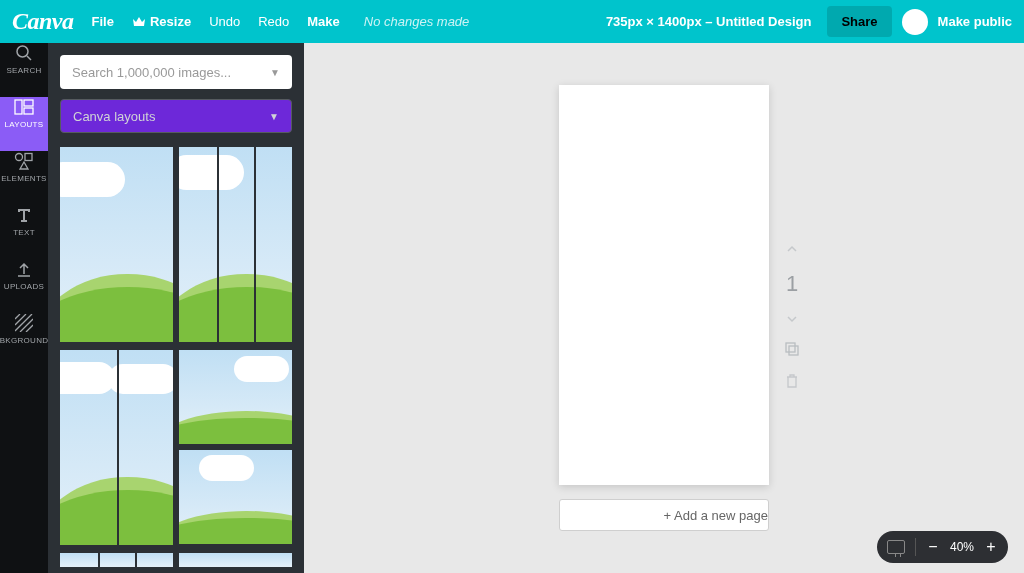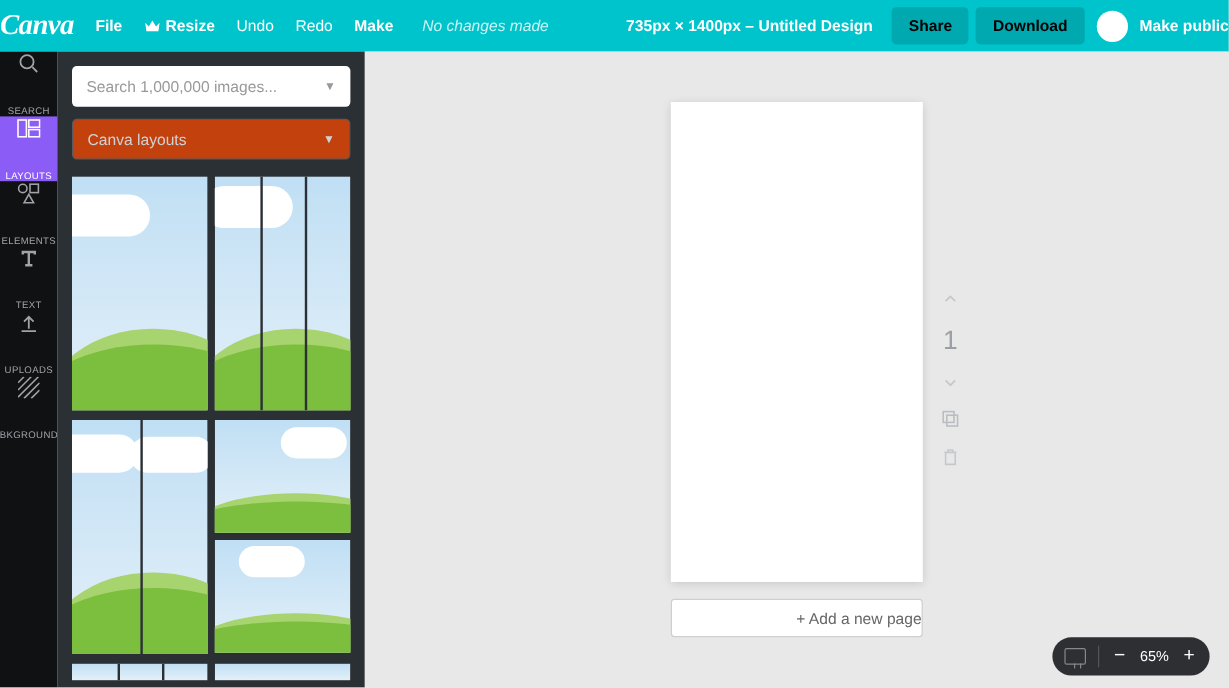--- a/index.html
+++ b/index.html
@@ -1,39 +1,39 @@
 <!DOCTYPE html>
 <html><head>
 <meta charset="utf-8">
 <style>
 * { margin: 0; padding: 0; box-sizing: border-box; font-family: -apple-system, BlinkMacSystemFont, "Segoe UI", Helvetica, Arial, sans-serif; }
 body { width: 1024px; height: 573px; overflow: hidden; background: #e8e8e8; }
 
-.topbar { height: 43px; background: #00c4cc; display: flex; align-items: center; padding: 0 0; color: white; }
+.topbar { height: 43px; background: #00c4cc; display: flex; align-items: center; padding: 0 12px; color: white; }
 .logo { font-family: cursive; font-size: 24px; font-weight: bold; font-style: italic; margin-right: 18px; letter-spacing: -0.5px; }
 .menu { display: flex; gap: 18px; font-size: 13px; align-items: center; }
 .menu-item { cursor: pointer; display: flex; align-items: center; gap: 4px; }
 .menu-item.bold { font-weight: 600; }
 .menu-nochange { font-style: italic; opacity: 0.8; margin-left: 6px; }
 .spacer { flex: 1; }
 .doc-title { font-size: 13px; font-weight: 700; margin-right: 10px; }
 .btn { background: #00a9af; color: #000000; border: none; padding: 8px 14px; border-radius: 4px; font-size: 13px; font-weight: 600; cursor: pointer; margin-left: 6px; }
 .avatar { width: 26px; height: 26px; border-radius: 50%; background: white; margin-left: 10px; }
 .make-public { font-size: 13px; font-weight: 600; margin-left: 10px; cursor: pointer; }
 
 .main { display: flex; height: 530px; }
 .rail { width: 48px; background: #0f1113; display: flex; flex-direction: column; }
-.rail-item { height: 54px; display: flex; flex-direction: column; align-items: center; justify-content: space-between; color: #a0a4a8; font-size: 8px; letter-spacing: 0.3px; cursor: pointer; gap: 3px; }
+.rail-item { height: 54px; display: flex; flex-direction: column; align-items: center; justify-content: flex-start; color: #a0a4a8; font-size: 8px; letter-spacing: 0.3px; cursor: pointer; gap: 3px; }
 .rail-item.active { background: #8b5cf6; color: white; }
 .rail-icon { width: 20px; height: 20px; display: flex; align-items: center; justify-content: center; }
 
 .panel { width: 256px; background: #2b3035; padding: 12px; overflow: hidden; }
 .search-box { background: white; border-radius: 4px; height: 34px; display: flex; align-items: center; padding: 0 12px; color: #999; font-size: 13px; cursor: text; }
 .search-box .chev { margin-left: auto; font-size: 10px; }
-.filter-box { background: #c2410c; border: 1px solid #565b60; border-radius: 4px; height: 34px; display: flex; align-items: center; padding: 0 12px; color: #d0d3d6; font-size: 13px; margin-top: 10px; cursor: pointer; }
+.filter-box { background: #6d28d9; border: 1px solid #565b60; border-radius: 4px; height: 34px; display: flex; align-items: center; padding: 0 12px; color: #d0d3d6; font-size: 13px; margin-top: 10px; cursor: pointer; }
 .filter-box .chev { margin-left: auto; font-size: 10px; }
 
 .templates { margin-top: 14px; display: flex; flex-direction: column; gap: 8px; }
 .template-row { display: flex; gap: 6px; }
 .template-thumb { position: relative; overflow: hidden; cursor: pointer; }
 .template-thumb.tall { height: 195px; }
 .template-thumb.half-h { height: 94px; }
 .template-thumb.peek { height: 14px; }
 .w50 { width: 50%; }
 .w100 { width: 100%; }
@@ -74,21 +74,20 @@
       <span>Resize</span>
     </span>
     <span class="menu-item">Undo</span>
     <span class="menu-item">Redo</span>
     <span class="menu-item bold">Make</span>
     <span class="menu-nochange">No changes made</span>
   </div>
   <div class="spacer"></div>
   <div class="doc-title">735px × 1400px – Untitled Design</div>
   <button class="btn">Share</button>
-  <button class="btn">Download</button>
   <div class="avatar"></div>
   <div class="make-public">Make public</div>
 </div>
 
 <div class="main">
   <div class="rail">
     <div class="rail-item">
       <span class="rail-icon">
         <svg width="18" height="18" viewBox="0 0 18 18" fill="none" stroke="currentColor" stroke-width="1.5">
             <circle cx="7.5" cy="7.5" r="5.5"></circle>
@@ -228,17 +227,17 @@
       <svg width="14" height="16" viewBox="0 0 14 16" fill="none" stroke="#c5c8cb" stroke-width="1.3">
           <path d="M2 4 H12 M5 4 V2 H9 V4 M3 4 V14 H11 V4"></path>
         </svg>
     </div>
     <button class="add-page">+ Add a new page</button>
 
     <div class="zoom">
       <div class="present-icon"></div>
       <div class="sep"></div>
       <span class="zoom-btn">−</span>
-      <span>65%</span>
+      <span>40%</span>
       <span class="zoom-btn">+</span>
     </div>
   </div>
 </div>
 
 </body></html>

